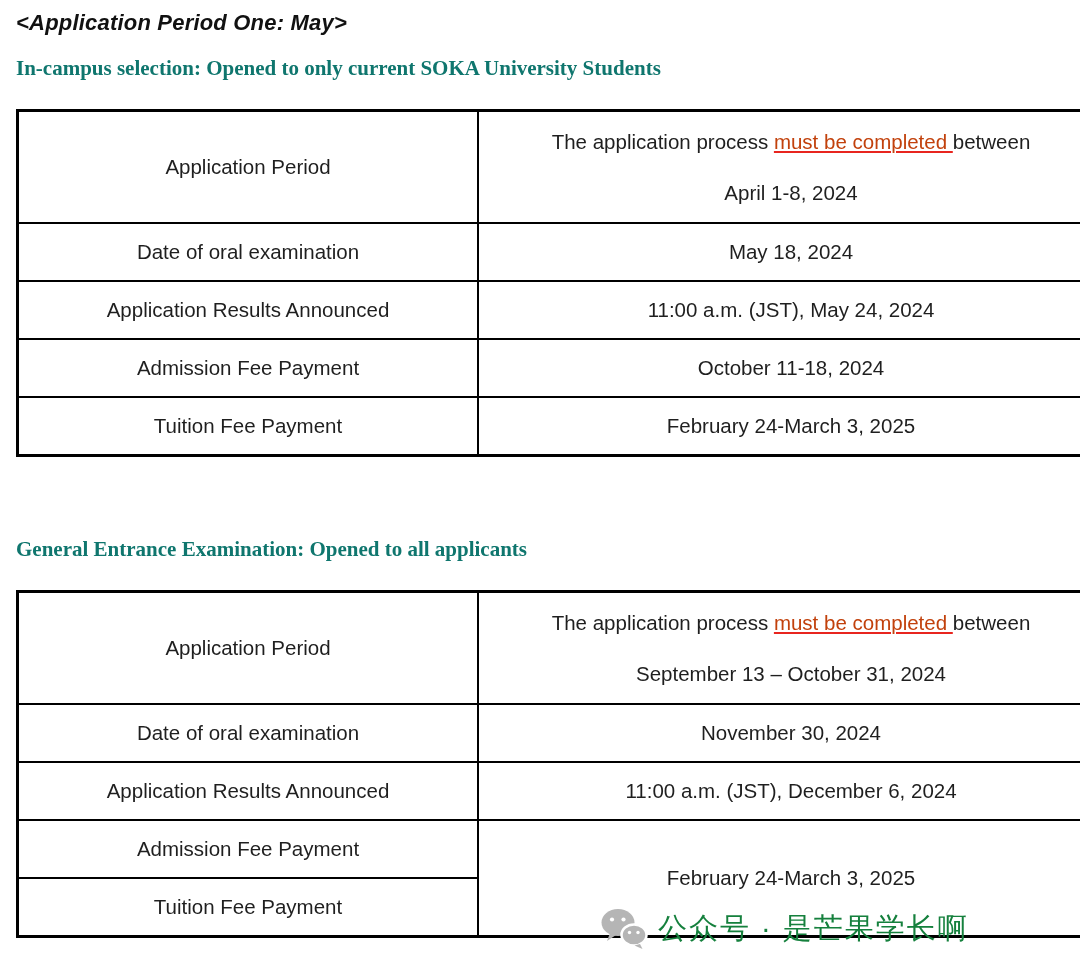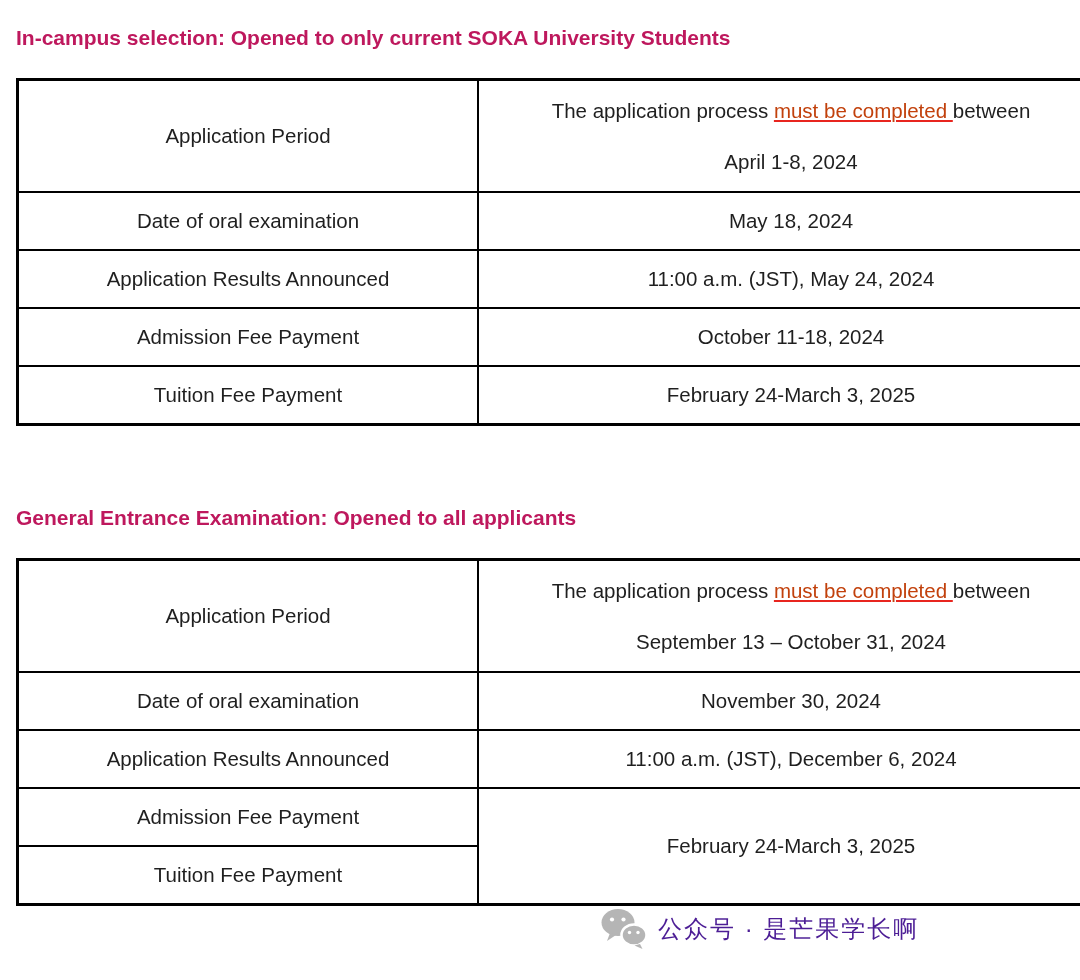--- a/index.html
+++ b/index.html
@@ -22,22 +22,23 @@
     font-size: 22px;
     font-weight: 700;
     font-style: italic;
     color: #111111;
     margin: 4px 0 0 0;
     letter-spacing: 0.2px;
   }
   .section-subheading {
     font-size: 21px;
     font-weight: 700;
-    color: #be185d;
+    color: #0f766e;
     margin: 20px 0 0 0;
+    font-family: Liberation Serif, serif;
   }
   table.schedule-table {
     border-collapse: collapse;
     table-layout: fixed;
     width: 1046px;
     margin-top: 28px;
     border: 3px solid #000000;
   }
   table.schedule-table td {
     border: 2px solid #000000;
@@ -67,33 +68,34 @@
   .watermark {
     position: absolute;
     left: 600px;
     top: 908px;
     display: flex;
     align-items: center;
     gap: 10px;
     pointer-events: none;
   }
   .watermark-text {
-    font-size: 24px;
-    color: #4c1d95;
+    font-size: 29px;
+    color: #15803d;
     letter-spacing: 2px;
     white-space: nowrap;
     text-align: center;
   }
 </style>
 </head>
 <body>
 
 <div class="page">
 
   <div>
+    <div class="section-heading">&lt;Application Period One: May&gt;</div>
     <div class="section-subheading">In-campus selection: Opened to only current SOKA University Students</div>
 
     <table class="schedule-table">
       <tbody>
           <tr class="tall-row">
         <td class="label-col">Application Period</td>
         <td class="value-col value-top">
           <div class="value-line1"><span>The application process </span><span class="red-emphasis">must be completed </span><span>between</span></div>
           <div class="value-line2">April 1-8, 2024</div>
         </td>

